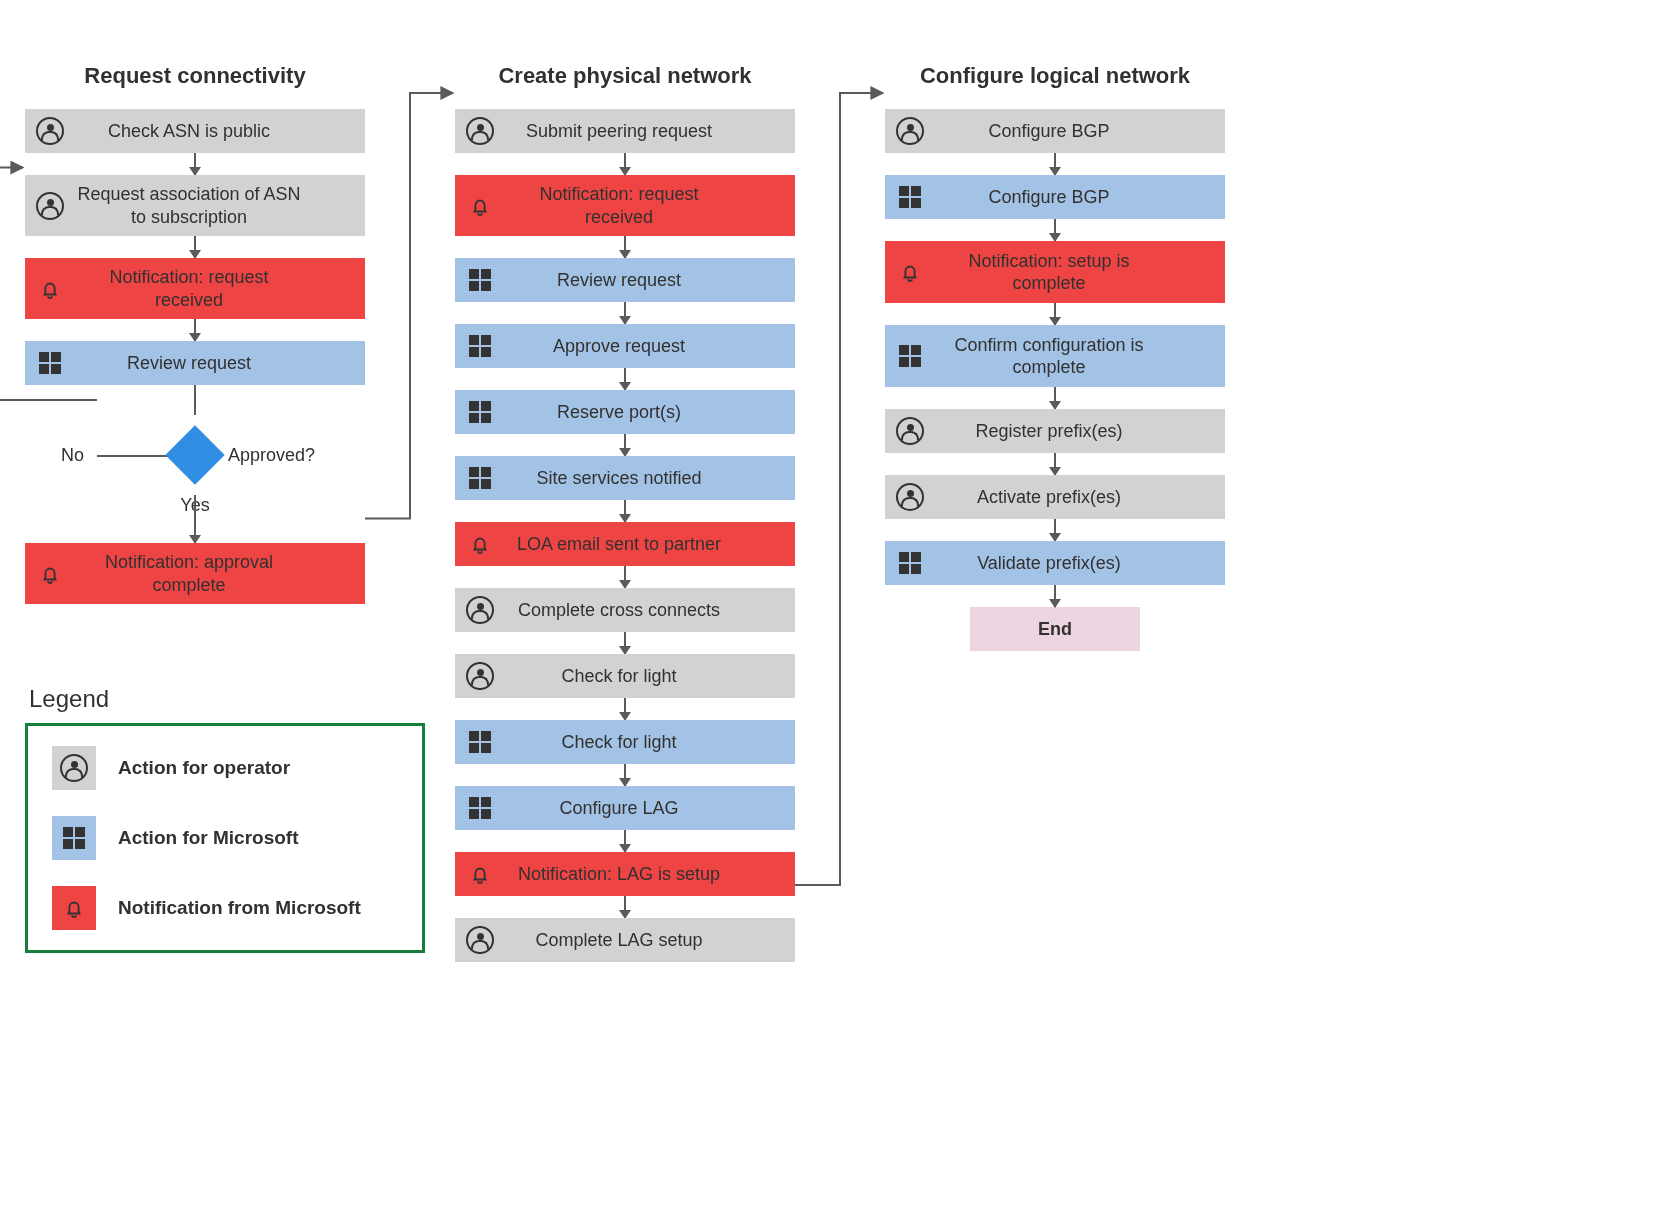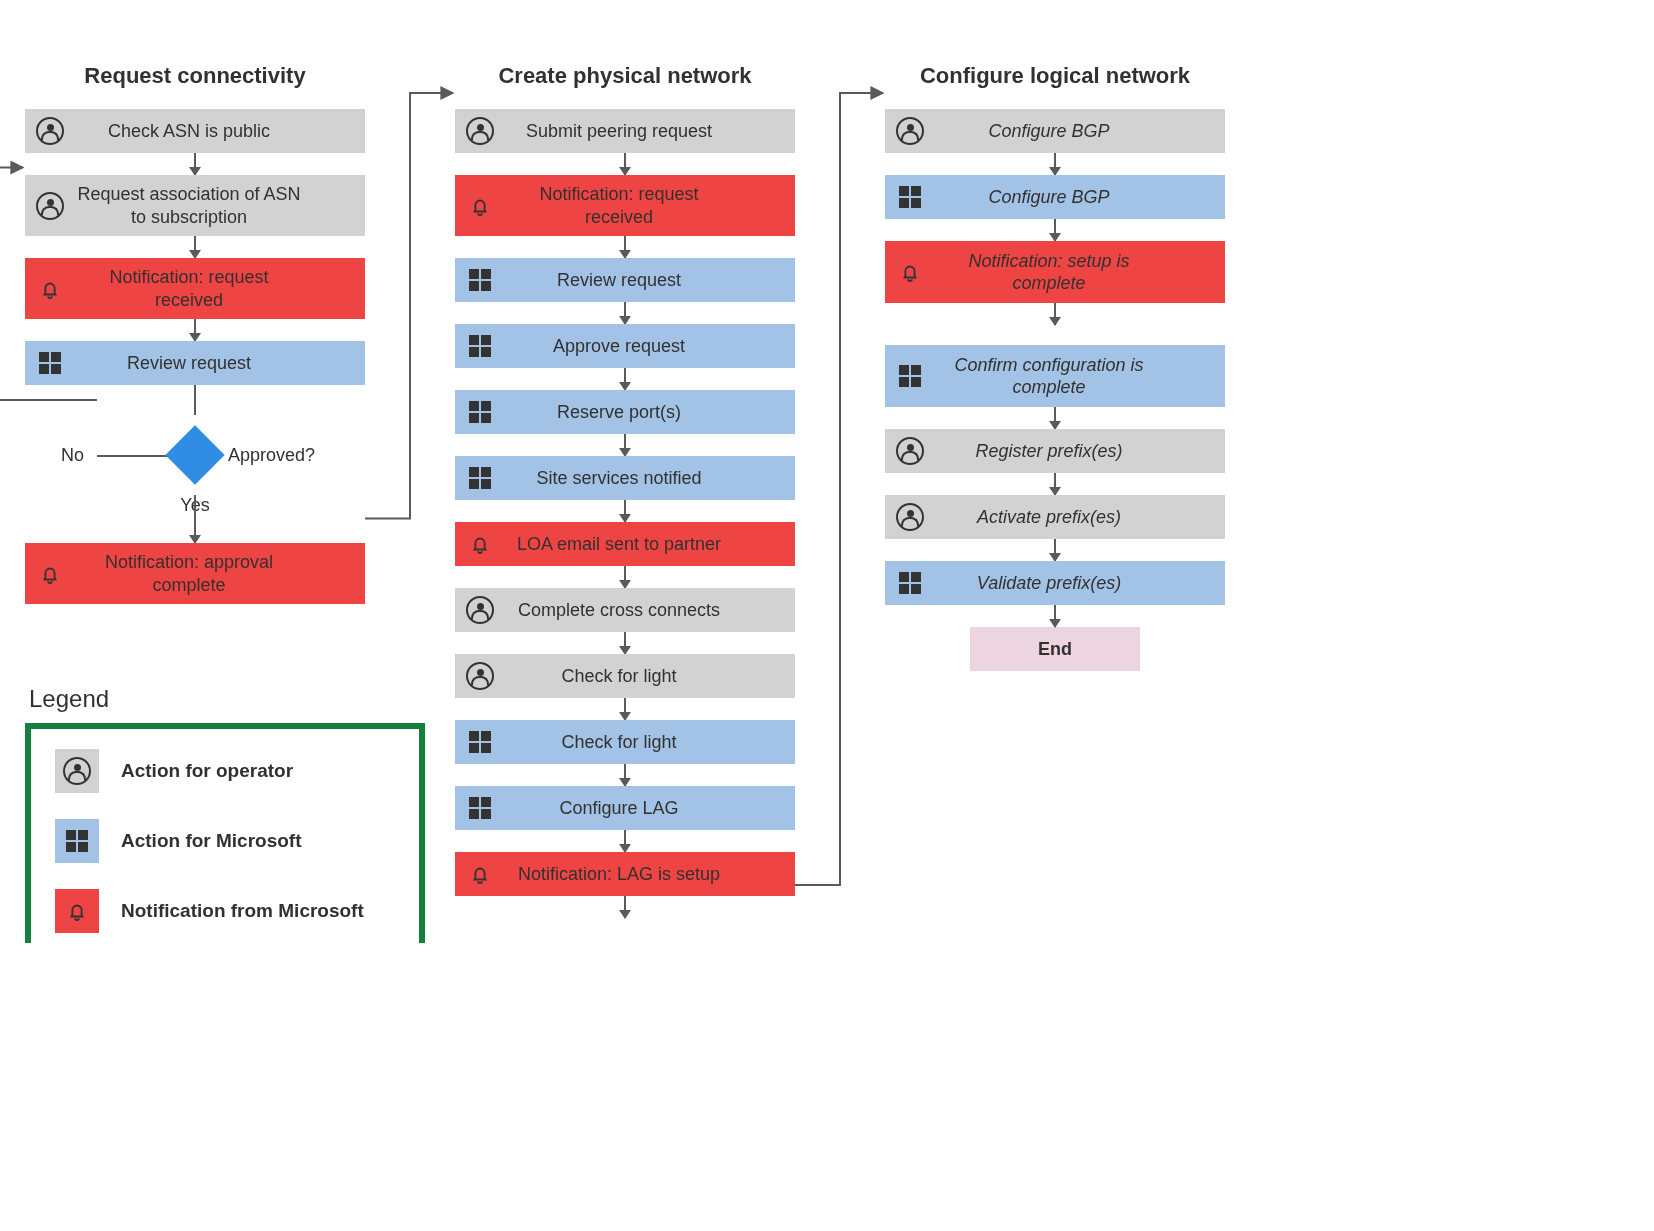--- a/index.html
+++ b/index.html
@@ -155,21 +155,21 @@
     position: absolute;
     bottom: 10px;
     left: 0;
   }
   .legend-title {
     font-size: 24px;
     margin-bottom: 10px;
     padding-left: 4px;
   }
   .legend {
-    border: 6px solid #15803d;
+    border: 3px solid #15803d;
     padding: 20px 24px;
     display: flex;
     flex-direction: column;
     gap: 26px;
     width: 400px;
   }
   .legend-row {
     display: flex;
     align-items: center;
     gap: 22px;
@@ -402,26 +402,32 @@
         <div class="arrow-down"></div>
         <div class="step notification">
     <div class="icon-slot">
             <div class="bell-icon"><svg viewBox="0 0 24 24">
                 <path fill="none" stroke="#333" stroke-width="2" d="M6 18h12l-1-2V11a5 5 0 0 0-10 0v5l-1 2zm4 2a2 2 0 0 0 4 0"></path>
               </svg></div>
           </div>
     <div class="label">Notification: LAG is setup</div>
   </div>
         <div class="arrow-down"></div>
+        <div class="step operator" id="c2last">
+    <div class="icon-slot">
+            <div class="person-icon"></div>
+          </div>
+    <div class="label">Complete LAG setup</div>
+  </div>
       </div>
   </div>
 
   <div class="col">
     <div class="col-title">Configure logical network</div>
-    <div id="col3-steps" style="display:flex;flex-direction:column;align-items:center;font-style:italic;">
+    <div id="col3-steps" style="display:flex;flex-direction:column;align-items:center;">
         <div class="step operator" id="c3first">
     <div class="icon-slot">
             <div class="person-icon"></div>
           </div>
     <div class="label">Configure BGP</div>
   </div>
         <div class="arrow-down"></div>
         <div class="step microsoft">
     <div class="icon-slot">
             <div class="ms-icon">
@@ -436,21 +442,21 @@
         <div class="arrow-down"></div>
         <div class="step notification" style="min-height: 62px;">
     <div class="icon-slot">
             <div class="bell-icon"><svg viewBox="0 0 24 24">
                 <path fill="none" stroke="#333" stroke-width="2" d="M6 18h12l-1-2V11a5 5 0 0 0-10 0v5l-1 2zm4 2a2 2 0 0 0 4 0"></path>
               </svg></div>
           </div>
     <div class="label">Notification: setup is complete</div>
   </div>
         <div class="arrow-down"></div>
-        <div class="step microsoft" style="min-height: 62px; margin-top: 20px;">
+        <div class="step microsoft" style="min-height: 62px;">
     <div class="icon-slot">
             <div class="ms-icon">
               <span></span>
               <span></span>
               <span></span>
               <span></span>
             </div>
           </div>
     <div class="label">Confirm configuration is complete</div>
   </div>

